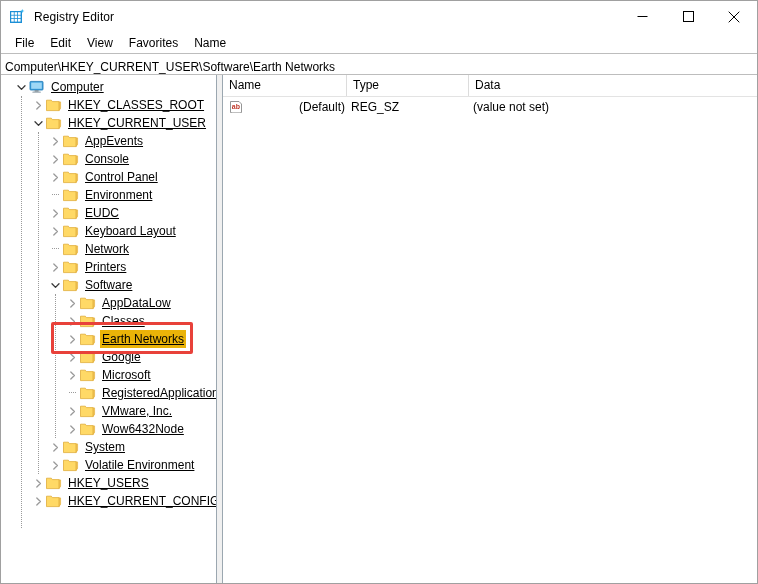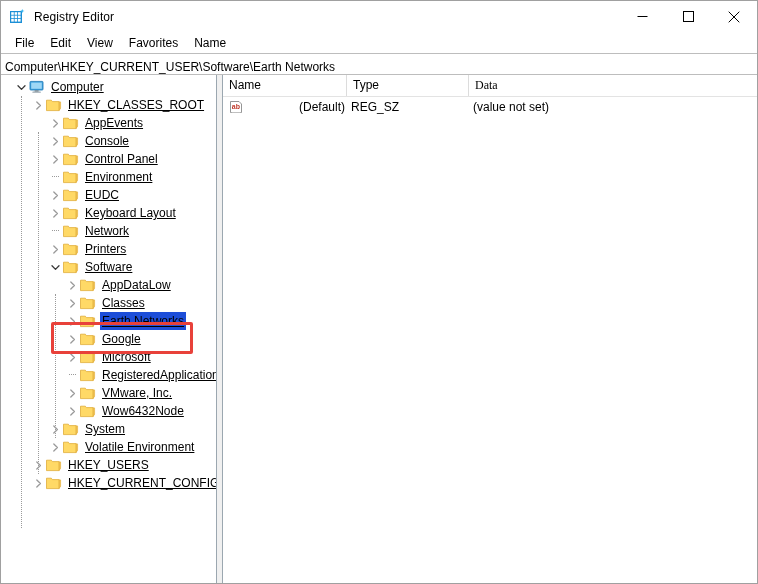--- a/index.html
+++ b/index.html
@@ -142,21 +142,21 @@
     align-items: center;
     white-space: nowrap;
   }
   .tree-label {
     font-size: 12px;
     color: #000000;
     line-height: 18px;
     padding: 0 2px;
   }
   .tree-row.selected .tree-label {
-    background: #1d4ed8;
+    background: #eab308;
   }
   .twisty {
     width: 16px;
     height: 18px;
     flex: none;
     display: flex;
     align-items: center;
     justify-content: center;
   }
   .twisty svg { display: block; }
@@ -228,21 +228,21 @@
     height: 21px;
     line-height: 21px;
     box-sizing: border-box;
     padding-left: 6px;
     border-right: 1px solid #dcdcdc;
     overflow: hidden;
     white-space: nowrap;
   }
   .col-name { width: 124px; }
   .col-type { width: 122px; }
-  .col-data { flex: 1; border-right: none; font-family: Liberation Serif, serif; }
+  .col-data { flex: 1; border-right: none; }
 
   .list-row {
     height: 20px;
     display: flex;
     align-items: center;
     white-space: nowrap;
   }
   .cell {
     font-size: 12px;
     color: #000000;
@@ -352,20 +352,35 @@
             </div>
             <div class="ficon">
               <svg width="16" height="14" viewBox="0 0 16 14">
                 <path d="M0.5 2.2 L0.5 12.6 L13.2 12.6 L13.2 3.6 L6.4 3.6 L5.3 2.2 Z" fill="#ffd966" stroke="#e0ac3a" stroke-width="0.8"></path>
                 <path d="M13.2 3.9 L13.2 12.4 L14.6 10.2 L14.6 3.9 Z" fill="#f3c14a" stroke="#e0ac3a" stroke-width="0.6"></path>
               </svg>
             </div>
             <span class="tree-label">HKEY_CLASSES_ROOT</span>
           </div>
           <div class="tree-row">
+            <div class="indent" style="width: 29px;"></div>
+            <div class="twisty">
+              <svg width="9" height="9" viewBox="0 0 9 9">
+                <polyline points="1,2.8 4.5,6.4 8,2.8" fill="none" stroke="#3a3a3a" stroke-width="1.3" stroke-linecap="round" stroke-linejoin="round"></polyline>
+              </svg>
+            </div>
+            <div class="ficon">
+              <svg width="16" height="14" viewBox="0 0 16 14">
+                <path d="M0.5 2.2 L0.5 12.6 L13.2 12.6 L13.2 3.6 L6.4 3.6 L5.3 2.2 Z" fill="#ffd966" stroke="#e0ac3a" stroke-width="0.8"></path>
+                <path d="M13.2 3.9 L13.2 12.4 L14.6 10.2 L14.6 3.9 Z" fill="#f3c14a" stroke="#e0ac3a" stroke-width="0.6"></path>
+              </svg>
+            </div>
+            <span class="tree-label">HKEY_CURRENT_USER</span>
+          </div>
+          <div class="tree-row">
             <div class="indent" style="width: 46px;"></div>
             <div class="twisty">
               <svg width="9" height="9" viewBox="0 0 9 9">
                 <polyline points="2.8,1 6.4,4.5 2.8,8" fill="none" stroke="#9a9a9a" stroke-width="1.3" stroke-linecap="round" stroke-linejoin="round"></polyline>
               </svg>
             </div>
             <div class="ficon">
               <svg width="16" height="14" viewBox="0 0 16 14">
                 <path d="M0.5 2.2 L0.5 12.6 L13.2 12.6 L13.2 3.6 L6.4 3.6 L5.3 2.2 Z" fill="#ffd966" stroke="#e0ac3a" stroke-width="0.8"></path>
                 <path d="M13.2 3.9 L13.2 12.4 L14.6 10.2 L14.6 3.9 Z" fill="#f3c14a" stroke="#e0ac3a" stroke-width="0.6"></path>

